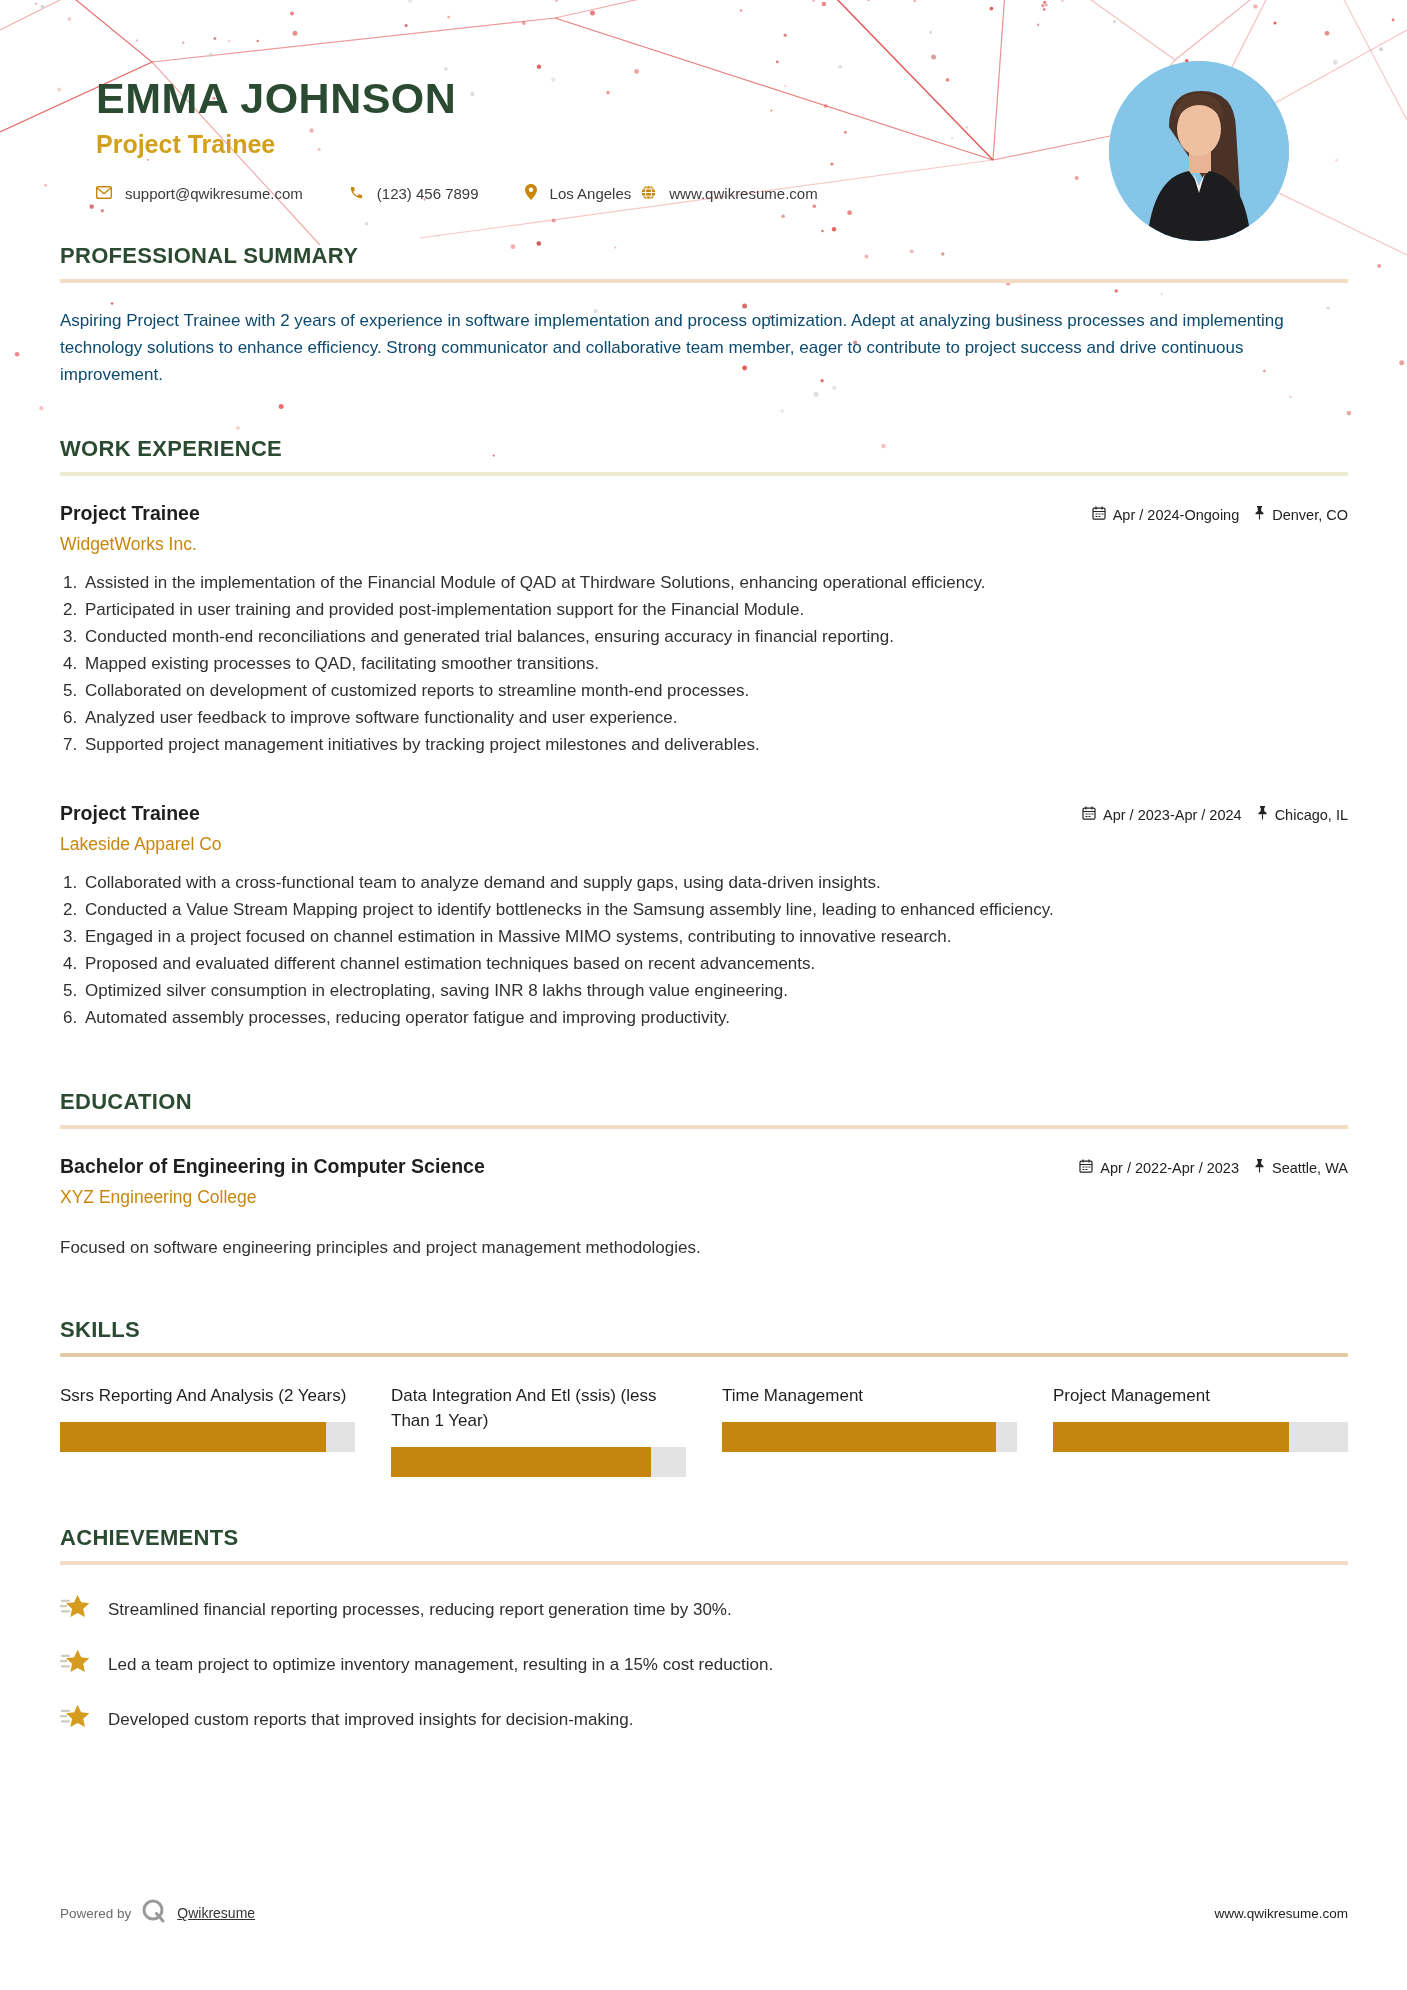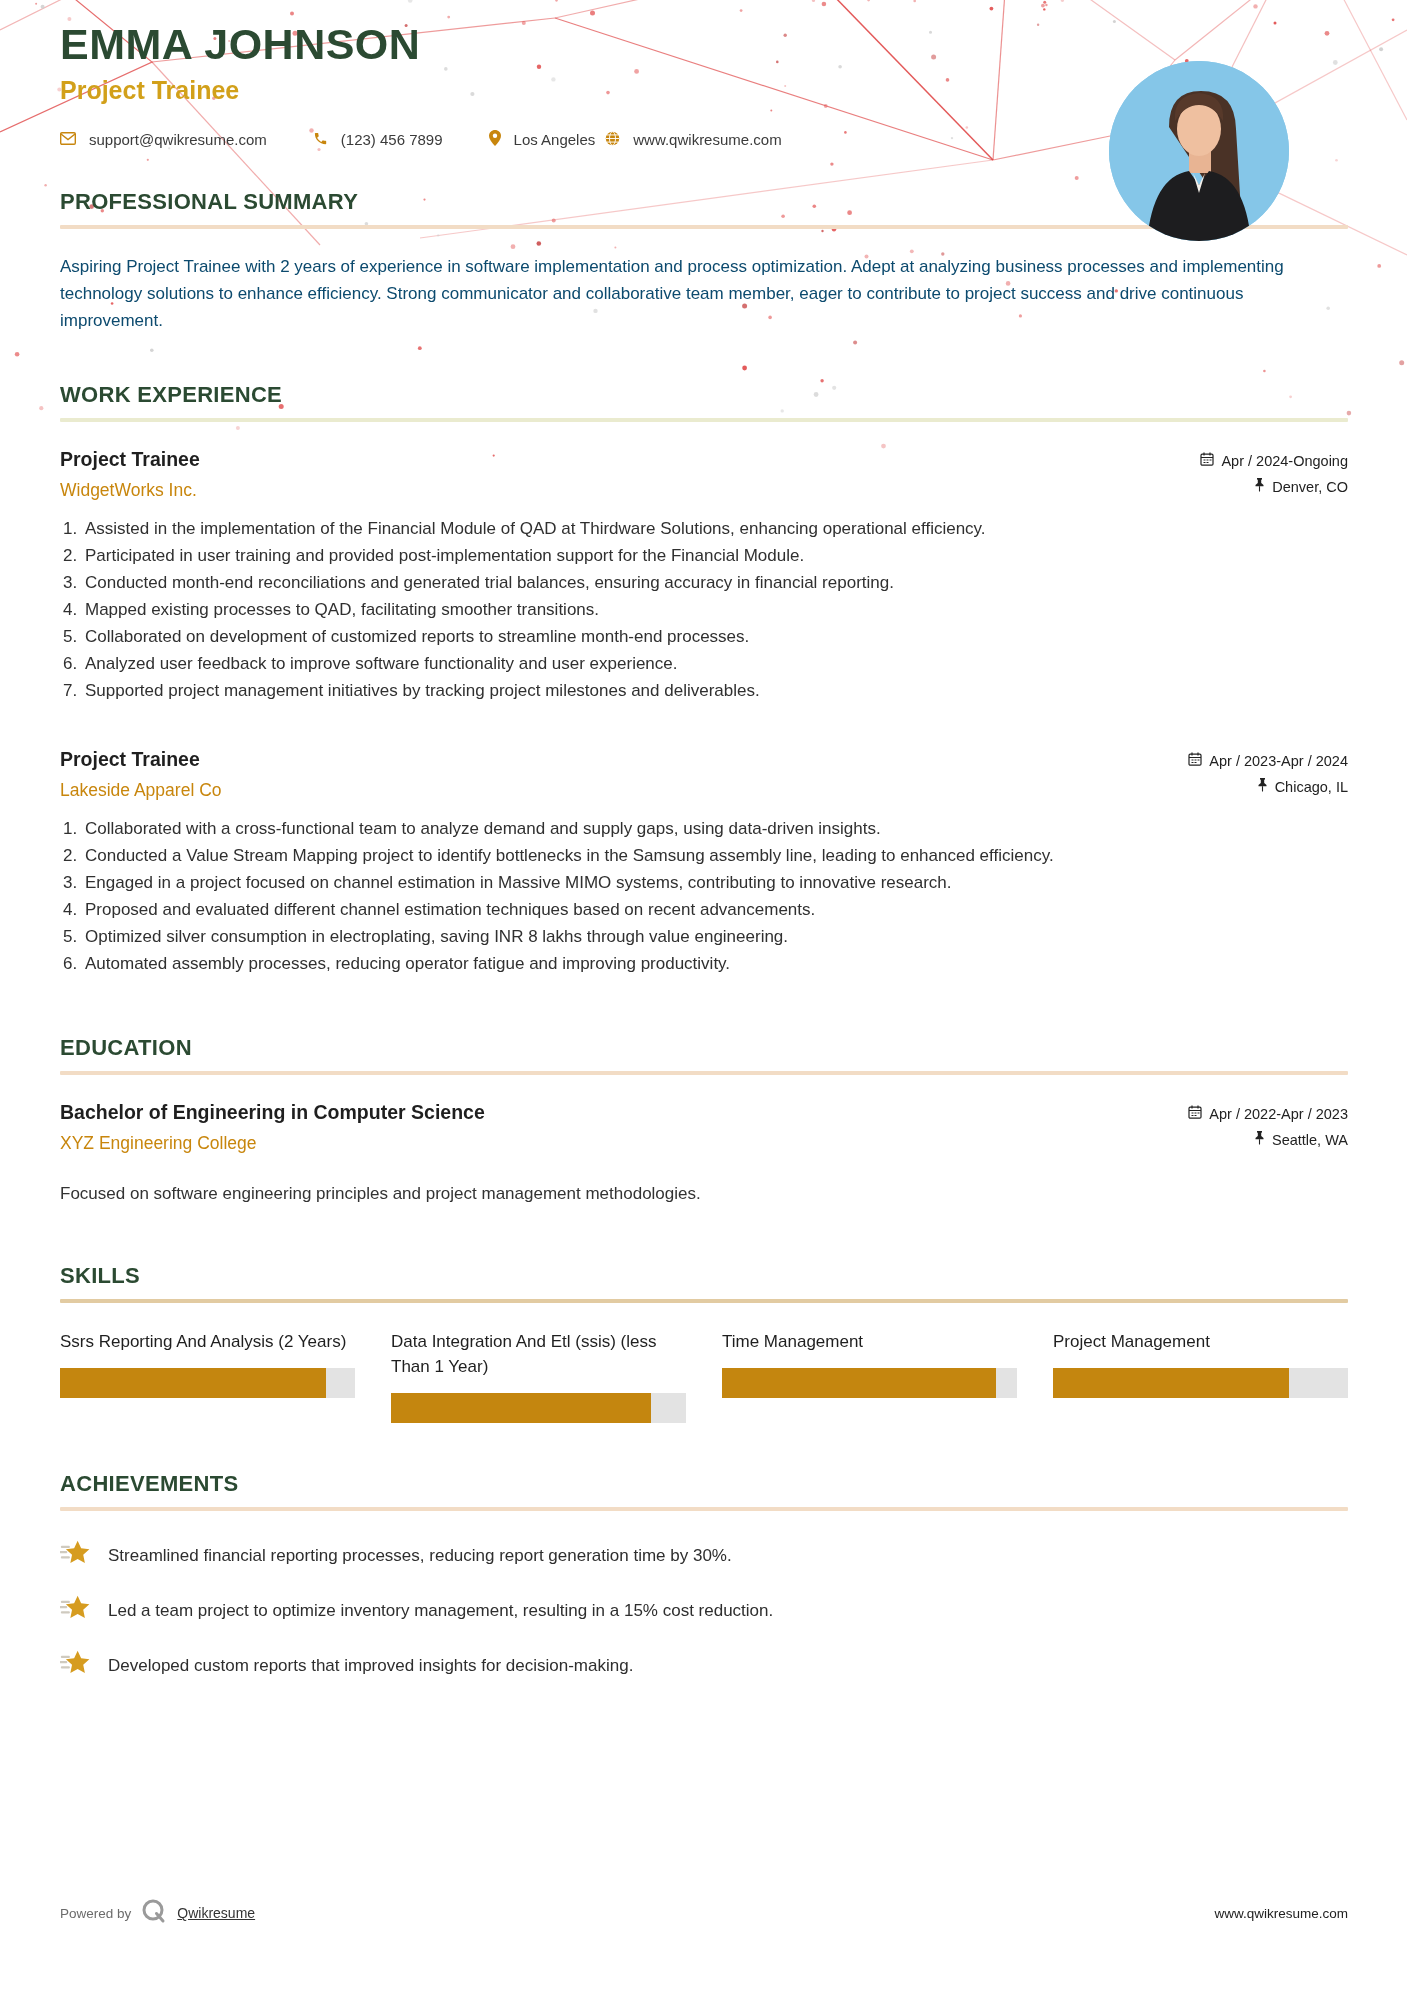--- a/index.html
+++ b/index.html
@@ -10,21 +10,21 @@
     background:#ffffff;
     font-family:"Liberation Sans","DejaVu Sans",sans-serif;
     color:#2f2f2f;
     overflow:hidden;
     box-sizing:border-box;
     padding:0 59px 0 60px;
   }
   
   .mesh{position:absolute;top:0;left:0;z-index:0;}
   
-  .header{position:relative;z-index:1;padding-top:22px;}
+  .header{position:relative;z-index:1;padding-top:76px;margin-left:36px;}
   .name{
     margin:0;font-size:43px;font-weight:bold;color:#2b4a32;
     letter-spacing:0.5px;line-height:1.05;
   }
   .job-subtitle{margin-top:9px;font-size:25px;font-weight:bold;color:#d2a01a;}
   .contact-rows{margin-top:25px;display:flex;flex-direction:row;gap:10px;}
   .contact-row{display:flex;gap:46px;align-items:center;}
   .contact{display:inline-flex;align-items:center;gap:13px;font-size:15px;color:#3b3b3b;}
   .contact svg{flex:0 0 auto;}
   
@@ -43,21 +43,21 @@
   .rule-yellow{background:#eaebcf;}
   .rule-tan{background:#e2cba2;}
   .sec-summary{margin-top:40px;}
   .summary-text{margin:24px 0 0;font-size:17px;line-height:27px;color:#0c4a6e;}
   .sec-experience{margin-top:48px;}
   .job{margin-top:26px;}
   .job + .job{margin-top:44px;}
   .job-head{display:flex;justify-content:space-between;align-items:flex-start;}
   .job-title{margin:0;font-size:19.5px;font-weight:bold;color:#1f1f1f;}
   .company{margin-top:9px;font-size:17.5px;color:#c8860d;}
-  .job-meta{display:flex;flex-direction:column;gap:9px;align-items:flex-end;padding-top:4px;}
+  .job-meta{display:flex;flex-direction:row;gap:15px;align-items:flex-end;padding-top:4px;}
   .meta-line{display:inline-flex;align-items:center;gap:7px;font-size:14.5px;color:#222222;}
   .job-bullets{margin:14px 0 0;padding-left:22px;}
   .job-bullets li{font-size:17px;line-height:27px;color:#303030;padding-left:3px;}
   .sec-education{margin-top:58px;}
   .edu-note{margin:26px 0 0;font-size:17px;line-height:27px;color:#333333;}
   .sec-skills{margin-top:56px;}
   .skills-grid{margin-top:26px;display:grid;grid-template-columns:repeat(4,1fr);gap:0 36px;align-items:start;}
   .skill-label{font-size:17px;line-height:25px;color:#1f1f1f;}
   .bar{margin-top:14px;height:30px;background:#e3e3e3;}
   .bar-fill{height:100%;background:#c4860f;}

